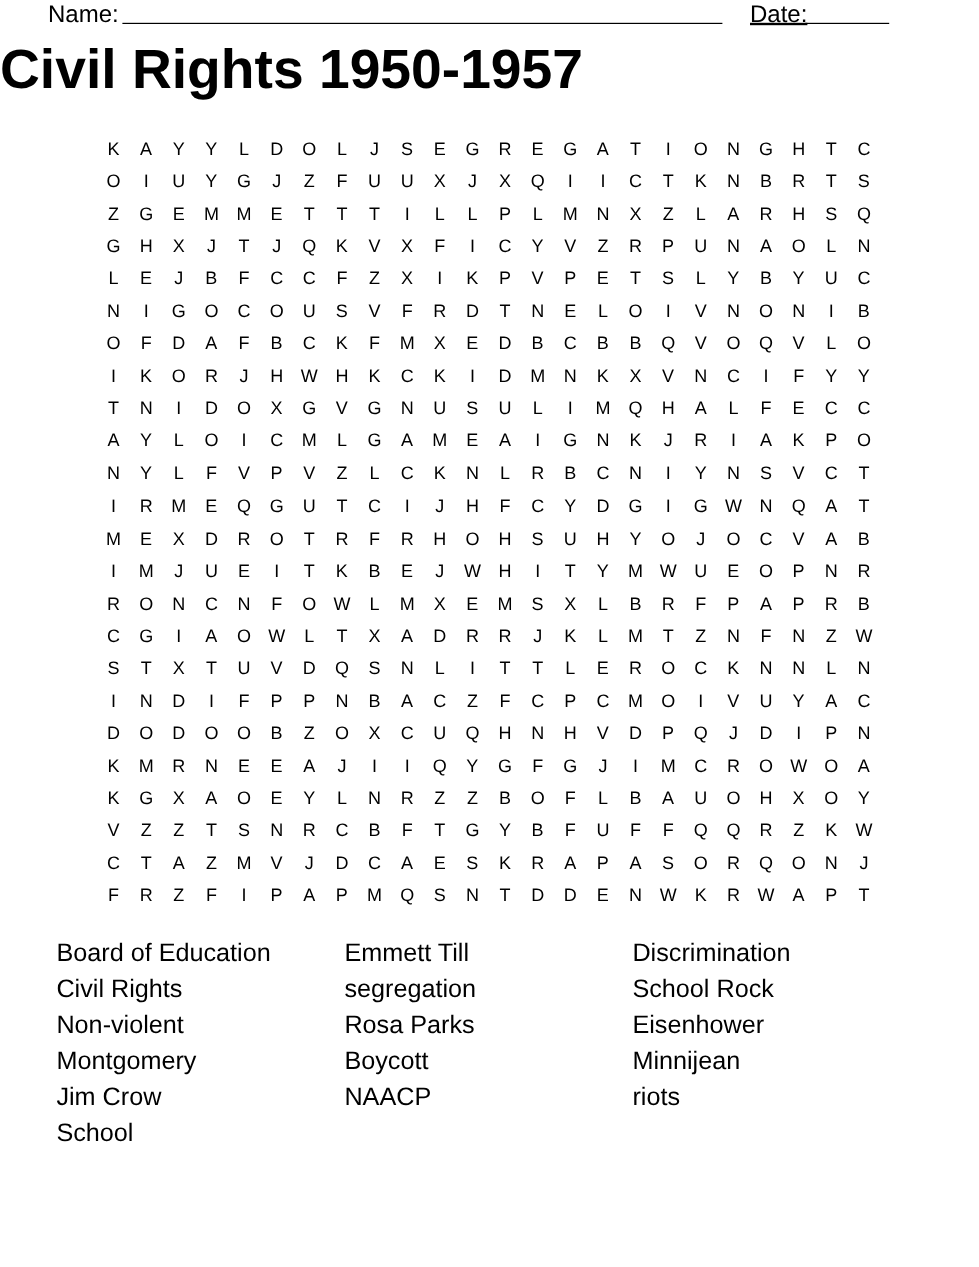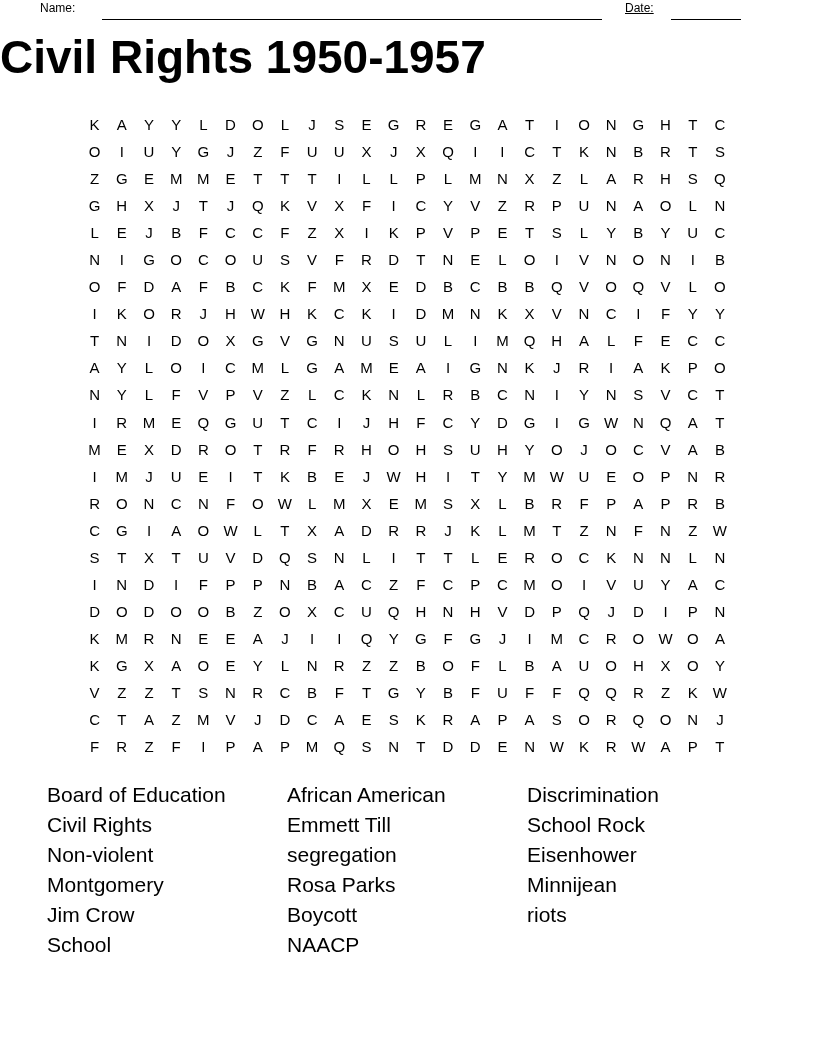--- a/index.html
+++ b/index.html
@@ -16,21 +16,21 @@
     font-family: "Liberation Sans", "DejaVu Sans", sans-serif;
     overflow: hidden;
   }
   
   .topbar {
     position: absolute;
     top: 0;
     left: 40px;
     width: 702px;
     height: 24px;
-    font-size: 12px;
+    font-size: 20px;
   }
   .name-lbl {
     position: absolute;
     left: 0;
     top: 1px;
   }
   .name-line {
     position: absolute;
     left: 62px;
     top: 0;
@@ -694,21 +694,20 @@
   <div class="words" id="word-list">
       <div class="word-col">
         <div class="word">Board of Education</div>
         <div class="word">Civil Rights</div>
         <div class="word">Non-violent</div>
         <div class="word">Montgomery</div>
         <div class="word">Jim Crow</div>
         <div class="word">School</div>
       </div>
       <div class="word-col">
-        <div class="word">African American</div>
         <div class="word">Emmett Till</div>
         <div class="word">segregation</div>
         <div class="word">Rosa Parks</div>
         <div class="word">Boycott</div>
         <div class="word">NAACP</div>
       </div>
       <div class="word-col">
         <div class="word">Discrimination</div>
         <div class="word">School Rock</div>
         <div class="word">Eisenhower</div>

